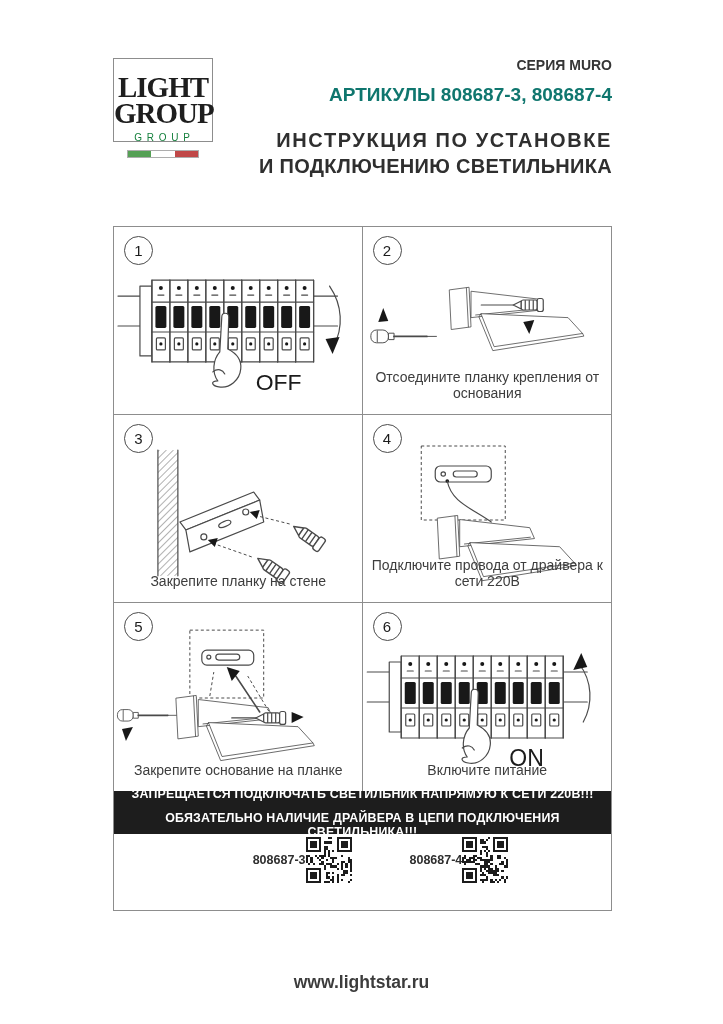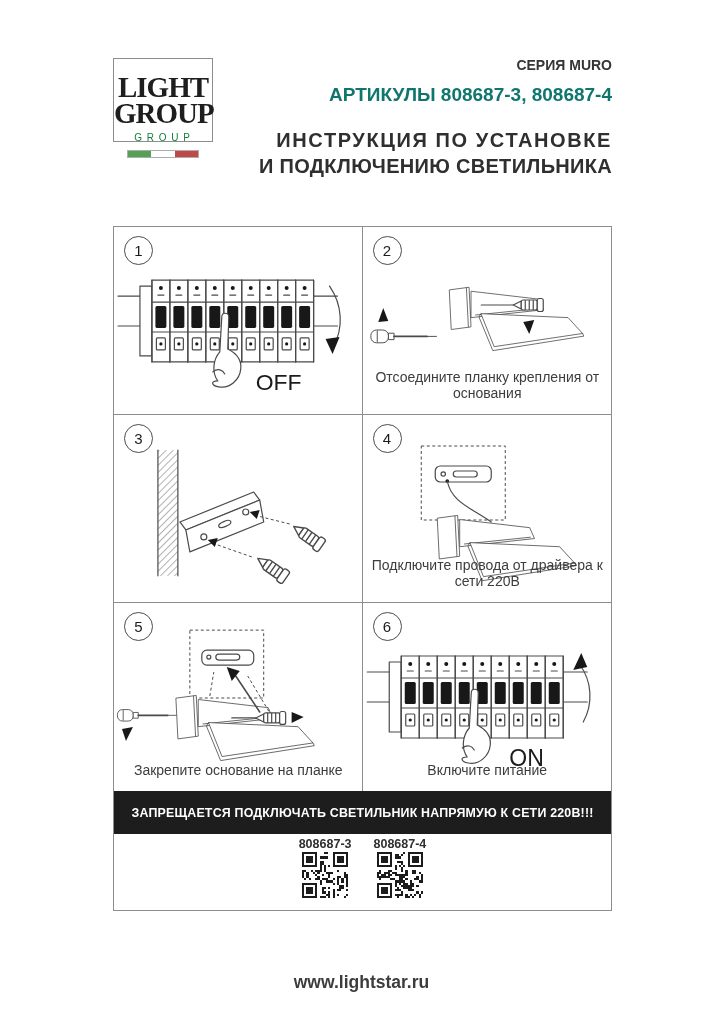--- a/index.html
+++ b/index.html
@@ -30,21 +30,21 @@
   .cell.bb{border-bottom:1px solid #8d8d8d;}
   .step-num{position:absolute;top:9px;left:10px;width:27px;height:27px;border:1.3px solid #4c4c4c;border-radius:50%;display:flex;align-items:center;justify-content:center;font-size:15px;color:#1c1c1c;background:#fff;}
   .illus{position:absolute;left:0;top:23px;width:100%;height:146px;}
   .caption{position:absolute;bottom:13px;left:4px;right:3px;text-align:center;font-size:14px;color:#3d3d3d;}
 
   
   .warning-banner{height:43px;background:#1d1d1d;color:#ffffff;display:flex;flex-direction:column;align-items:center;justify-content:center;gap:10px;font-weight:700;font-size:12.4px;text-align:center;letter-spacing:0.2px;}
 
   
   .qr-section{height:76px;display:flex;justify-content:center;align-items:flex-start;gap:22px;padding-top:3px;box-sizing:border-box;background:#fff;}
-  .qr-item{display:flex;flex-direction:column;align-items:center;}
+  .qr-item{display:flex;flex-direction:row;align-items:center;margin-left:36px;}
   .qr-label{font-size:12.5px;font-weight:700;color:#2f2f2f;margin-bottom:1px;}
   .qr-code{width:46px;height:46px;}
 
   .footer{position:absolute;top:972px;left:0;width:100%;text-align:center;font-size:17.5px;font-weight:700;color:#3c3c3c;}
 
   
   svg .il{stroke:#4a4a4a;fill:none;stroke-width:1.2;stroke-linecap:round;stroke-linejoin:round;}
   svg .ilf{stroke:#4a4a4a;fill:#ffffff;stroke-width:1.2;stroke-linejoin:round;}
   svg .blk{fill:#181818;stroke:none;}
   svg .dash{stroke:#4a4a4a;fill:none;stroke-width:1;stroke-dasharray:3 2.5;}
@@ -165,20 +165,21 @@
           <polygon class="ilf" points="72,92 146,62 150,84 76,114"></polygon>
           <circle class="il" cx="90" cy="99" r="3"></circle>
           <circle class="il" cx="132" cy="74" r="3"></circle>
           <ellipse class="il" cx="111" cy="86" rx="6.5" ry="2.6" transform="rotate(-23 111 86)"></ellipse>
           <path class="dash" d="M138,119 L98,105 M176,86 L140,77"></path>
           <polygon class="blk" points="94,102 104,100 101,109"></polygon>
           <polygon class="blk" points="136,74 146,72 143,81"></polygon>
           <use href="#sym-screw" transform="translate(150,112) rotate(35) scale(1.15)"></use>
           <use href="#sym-screw" transform="translate(186,80) rotate(35) scale(1.15)"></use>
         </svg>
+        <div class="caption">Закрепите планку на стене</div>
       </div>
 
       <div class="cell bb">
         <div class="step-num">4</div>
         <svg class="illus" viewBox="0 0 248 146">
           <rect class="dash" x="58" y="8" width="84" height="74"></rect>
           <rect class="ilf" x="72" y="28" width="56" height="16" rx="5"></rect>
           <circle class="il" cx="80" cy="36" r="2.2"></circle>
           <rect class="il" x="90" y="33" width="24" height="6" rx="3"></rect>
           <circle class="blk" cx="84" cy="43" r="1.8"></circle>
@@ -216,20 +217,21 @@
           <polygon class="blk" points="210,44 224,41 218,27"></polygon>
           <text class="svg-label" x="146" y="140">ON</text>
         </svg>
         <div class="caption">Включите питание</div>
       </div>
 
     </div>
 
     <div class="warning-banner" style="background: rgb(29, 29, 29);">
       <div>ЗАПРЕЩАЕТСЯ ПОДКЛЮЧАТЬ СВЕТИЛЬНИК НАПРЯМУЮ К СЕТИ 220В!!!</div>
+      <div>ОБЯЗАТЕЛЬНО НАЛИЧИЕ ДРАЙВЕРА В ЦЕПИ ПОДКЛЮЧЕНИЯ СВЕТИЛЬНИКА!!!</div>
     </div>
 
     <div class="qr-section">
       <div class="qr-item">
         <div class="qr-label">808687-3</div>
         <div class="qr-code"><svg viewBox="0 0 21 21" width="46" height="46" shape-rendering="crispEdges">
               <rect x="0" y="0" width="1" height="1" fill="#1c1c1c"></rect>
               <rect x="1" y="0" width="1" height="1" fill="#1c1c1c"></rect>
               <rect x="2" y="0" width="1" height="1" fill="#1c1c1c"></rect>
               <rect x="3" y="0" width="1" height="1" fill="#1c1c1c"></rect>

